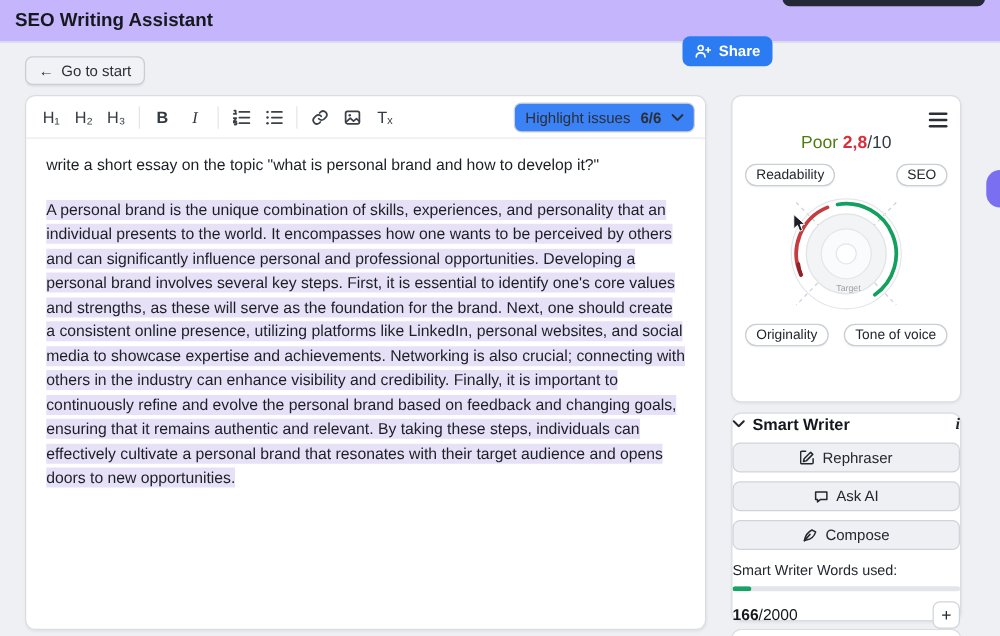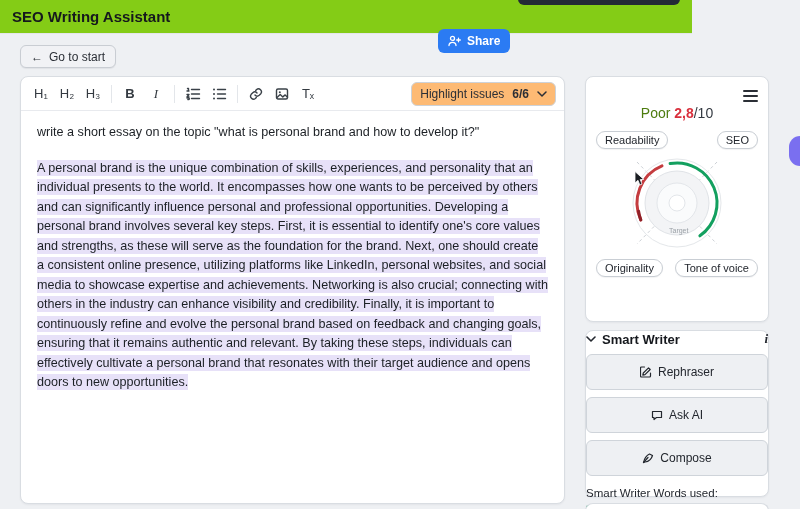--- a/index.html
+++ b/index.html
@@ -7,22 +7,22 @@
   body {
     font-family: "Liberation Sans", sans-serif;
     background: #eef0f3;
     position: relative;
     overflow: hidden;
     color: #1c2025;
   }
 
   
   .app-header {
-    position: absolute; top: 0; left: 0; width: 692px; height: 34px;
-    background: #84cc16; border-bottom: 1px solid #e4e6ea;
+    position: absolute; top: 0; left: 0; width: 800px; height: 34px;
+    background: #c4b5fd; border-bottom: 1px solid #e4e6ea;
     display: flex; align-items: center; padding: 16px 12px;
   }
   .app-title { font-size: 15px; font-weight: bold; color: #15181d; }
   .header-actions { margin-left: auto; display: flex; gap: 8px; }
   .btn-share {
     display: flex; align-items: center; gap: 6px;
     background: #2b7bf3; color: #fff; border: none; border-radius: 6px;
     height: 24px; padding: 0 10px; font-size: 12px; font-weight: bold; cursor: pointer;
     font-family: inherit;
     margin-top: 48px;
@@ -60,21 +60,21 @@
     display: flex; align-items: center; justify-content: center;
     font-size: 13px; color: #343a41; cursor: pointer; font-family: inherit;
   }
   .tb-btn.bold { font-weight: bold; }
   .tb-btn.italic { font-style: italic; font-family: "Liberation Serif", serif; }
   .tb-sep { width: 1px; height: 18px; background: #e3e6ea; margin: 0 4px; }
   .tb-svg { stroke: #3a4148; fill: none; stroke-width: 1.4; stroke-linecap: round; stroke-linejoin: round; }
   .highlight-dd {
     margin-left: auto; height: 24px; border: 1px solid #cdd2d8; border-radius: 6px;
     display: flex; align-items: center; gap: 8px; padding: 4px 8px;
-    font-size: 12px; color: #2b2f36; background: #fdba74; cursor: pointer; font-family: inherit;
+    font-size: 12px; color: #2b2f36; background: #3b82f6; cursor: pointer; font-family: inherit;
   }
   .editor-content { padding: 12px 16px; font-size: 12.6px; line-height: 1.55; color: #1c2025; }
   .editor-prompt { margin-bottom: 16px; }
   .essay-highlight {
     background: #e7e1f8; padding: 1px 0;
     -webkit-box-decoration-break: clone; box-decoration-break: clone;
   }
 
   
   .score-card { position: absolute; left: 585px; top: 76px; width: 184px; height: 246px; padding: 8px 10px; }
@@ -96,21 +96,21 @@
 
   
   .smart-card { position: absolute; left: 585px; top: 330px; width: 184px; height: 167px; }
   .sw-header { display: flex; align-items: center; gap: 6px; }
   .sw-title { font-size: 13px; font-weight: bold; color: #15181d; }
   .sw-info {
     margin-left: auto; font-family: "Liberation Serif", serif; font-style: italic;
     font-weight: bold; font-size: 13px; color: #23272e; cursor: pointer;
   }
   .sw-btn {
-    width: 100%; height: 36px; margin-top: 7px;
+    width: 100%; height: 24px; margin-top: 7px;
     background: #eef0f3; border: 1px solid #cfd4da; border-radius: 6px;
     display: flex; align-items: center; justify-content: center; gap: 6px;
     font-size: 12px; color: #23272e; cursor: pointer; font-family: inherit;
   }
   .sw-words-label { margin-top: 11px; font-size: 11.5px; color: #23272e; }
   .progress-track { margin-top: 6px; height: 4px; background: #e2e5e9; border-radius: 2px; overflow: hidden; }
   .progress-fill { height: 100%; width: 8.3%; background: #18a364; border-radius: 2px; }
   .usage-row { display: flex; align-items: center; justify-content: space-between; margin-top: 8px; }
   .usage-text { font-size: 12.5px; color: #15181d; }
   .usage-used { font-weight: bold; }

